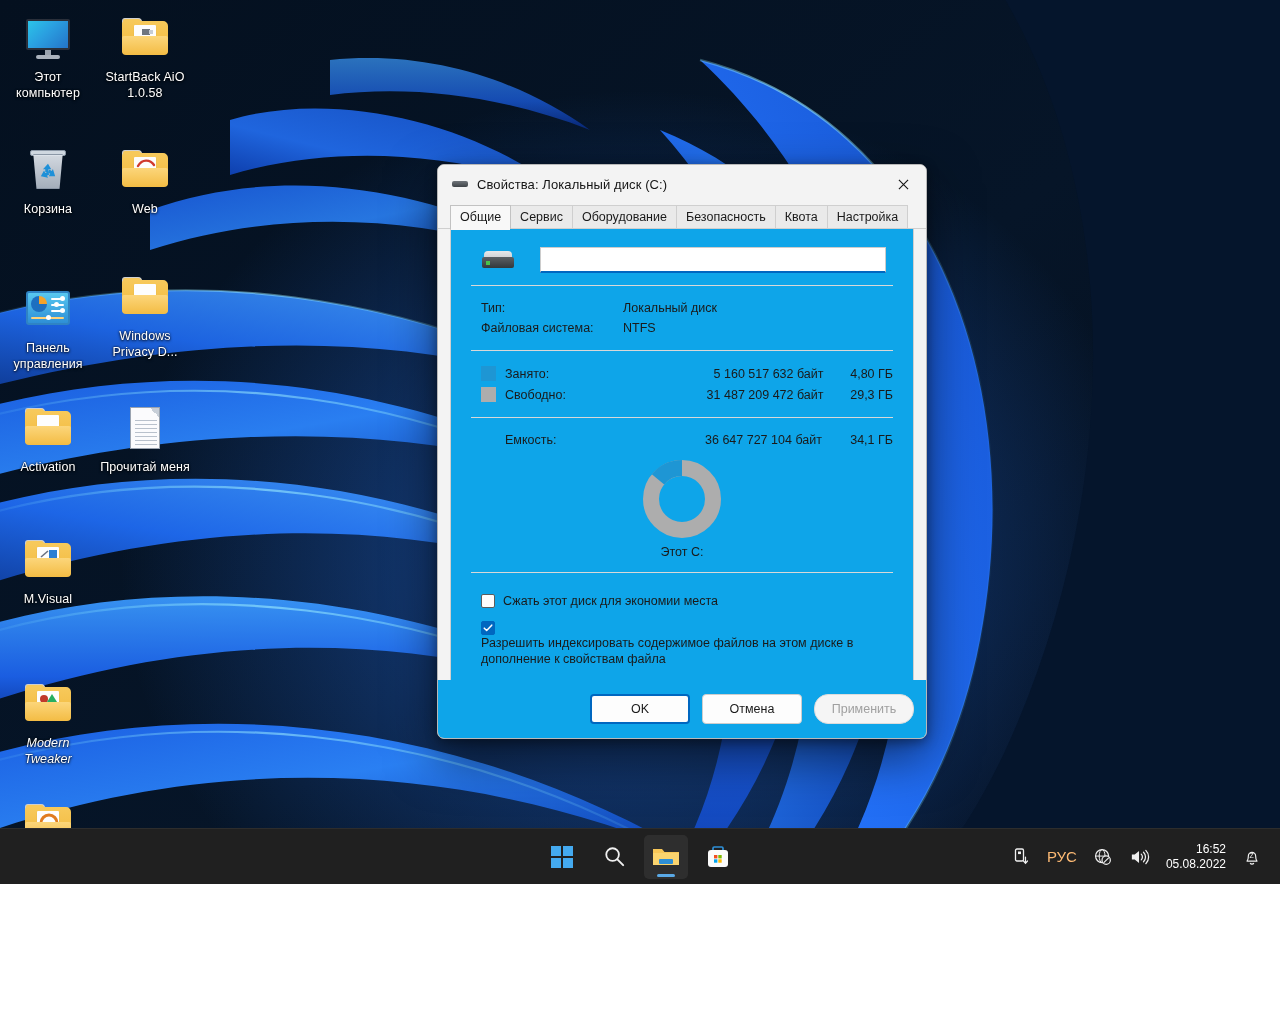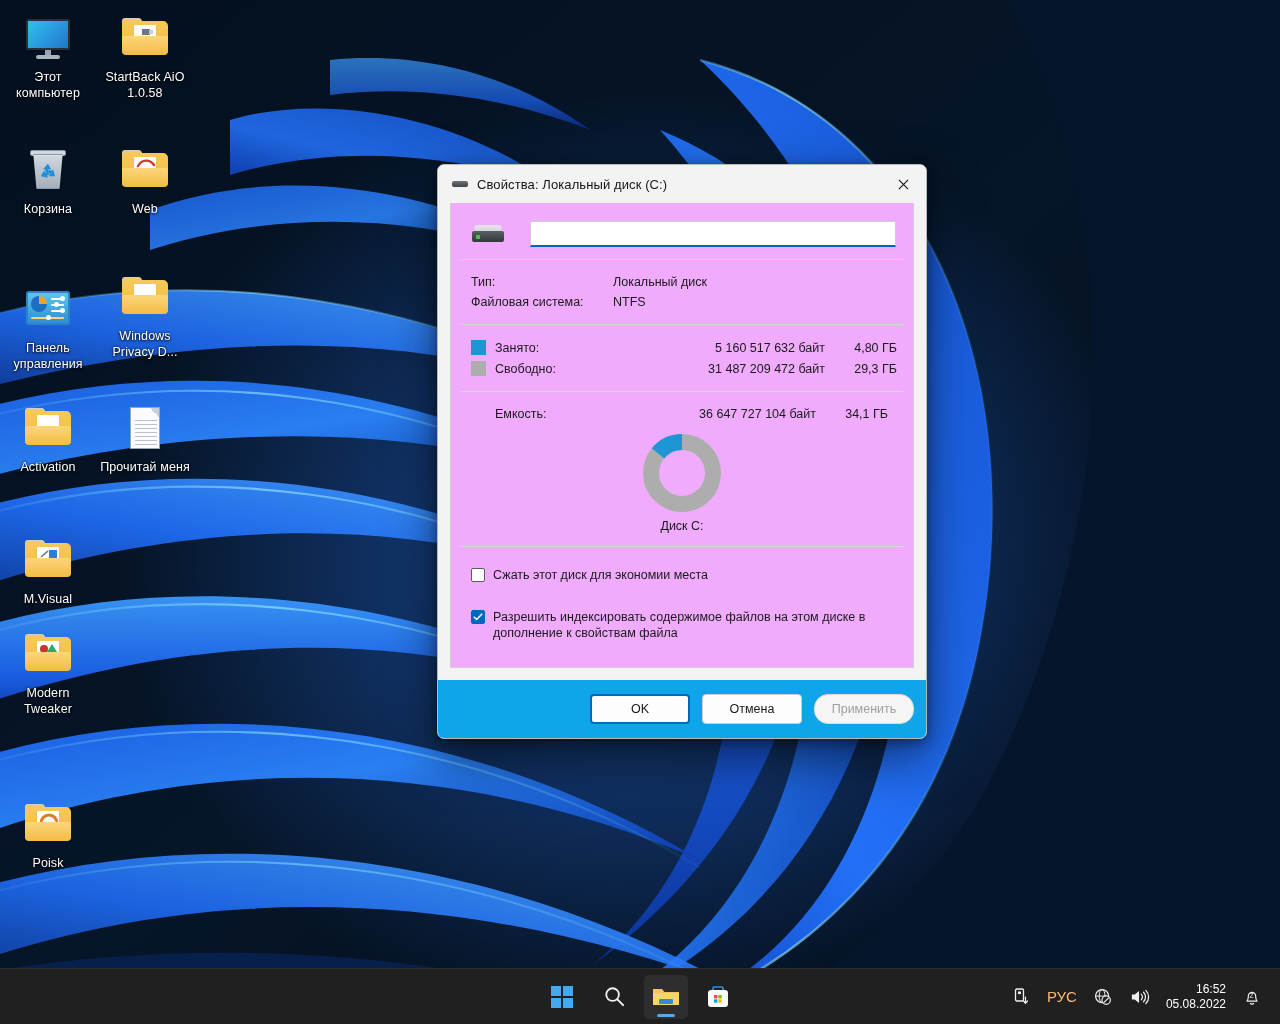--- a/index.html
+++ b/index.html
@@ -3,21 +3,21 @@
 <meta charset="utf-8">
 <style>
   * { box-sizing: border-box; margin: 0; padding: 0; }
   html, body {
     width: 1280px; height: 1024px;
     overflow: hidden;
     font-family: "Liberation Sans", sans-serif;
   }
   #desktop {
     position: relative;
-    width: 1280px; height: 1024px;
+    width: 1280px; height: 884px;
     background: #061528;
     overflow: hidden;
   }
 
   
   #wallpaper { position:absolute; inset:0; overflow:hidden; }
   #wp-svg { position:absolute; left:0; top:0; }
 
   
   .icon-grid { position:absolute; top:6px; left:0; }
@@ -173,25 +173,25 @@
     background:#f8f8f8;
     z-index:3;
     border-color:#c2c2c2;
   }
   .tab.active::after{
     content:""; position:absolute; left:0; right:0; bottom:-1px; height:2px; background:#f8f8f8;
   }
 
   #tabpanel {
     margin:0 12px;
-    background:#f0abfc;
+    background:#0ea5e9;
     border:1px solid #cfcfcf;
     border-top:none;
     height:465px;
-    padding:16px 10px 0;
+    padding:16px 20px 0;
     position:relative;
   }
 
   .name-row { display:flex; align-items:center; padding:2px 0 0 10px; }
   .drive-ic { width:34px; height:26px; position:relative; margin-right:25px; }
   .drive-ic .top {
     position:absolute; left:3px; top:4px; width:28px; height:7px;
     background:linear-gradient(180deg,#e7e8ea,#cfd1d4);
     border-radius:4px 4px 0 0;
   }
@@ -510,21 +510,21 @@
           <svg class="emb" width="22" height="14" viewBox="0 0 22 14">
             <rect x="11" y="3" width="8" height="8" fill="#2b7fd4"></rect>
             <path d="M3 10 L10 4" stroke="#6b7280" stroke-width="1.6"></path>
           </svg>
           <div class="front"></div>
         </div>
       </div>
       <div class="lbl">M.Visual</div>
     </div>
 
-    <div class="dicon" style="left:0px; top:624px;">
+    <div class="dicon" style="left:0px; top:674px;font-style:italic;">
       <div class="glyph">
         <div class="folder">
           <div class="tab"></div>
             <div class="back"></div>
           <div class="sheet"></div>
           <svg class="emb" width="22" height="14" viewBox="0 0 22 14">
             <circle cx="6" cy="8" r="4" fill="#c0392b"></circle>
             <path d="M14 3 L19 11 L9 11 Z" fill="#27ae60"></path>
           </svg>
           <div class="front"></div>
@@ -556,20 +556,28 @@
           <div class="d1"></div>
         </div>
       <div id="tb-title">Свойства: Локальный диск (C:)</div>
       <div id="closebtn">
         <svg viewBox="0 0 12 12">
           <path d="M1 1 L11 11 M11 1 L1 11" stroke="#141414" stroke-width="1.2" fill="none"></path>
         </svg>
       </div>
     </div>
 
+    <div id="tabstrip">
+      <div class="tab active">Общие</div>
+      <div class="tab">Сервис</div>
+      <div class="tab">Оборудование</div>
+      <div class="tab">Безопасность</div>
+      <div class="tab">Квота</div>
+      <div class="tab">Настройка</div>
+    </div>
 
     <div id="tabpanel">
 
       <div class="name-row">
         <div class="drive-ic">
           <div class="top"></div>
             <div class="bot"></div>
             <div class="led"></div>
         </div>
         <input id="name-input" type="text" autofocus="" value="" style="">
@@ -607,31 +615,31 @@
         <div class="lab">Емкость:</div>
         <div class="bytes">36 647 727 104 байт</div>
         <div class="gb">34,1 ГБ</div>
       </div>
 
       <div id="chartwrap">
         <svg id="donut" width="78" height="78" viewBox="0 0 78 78">
           <circle cx="39" cy="39" r="31" fill="none" stroke="#adadad" stroke-width="16"></circle>
           <path id="used-arc" fill="none" stroke="#1e96d4" stroke-width="16" d="M 39 8 A 31 31 0 0 0 15.02 19.36"></path>
         </svg>
-        <div id="chart-label">Диск C:</div>
+        <div id="chart-label">Этот C:</div>
       </div>
 
       <div class="hr" style="margin-top:13px;"></div>
 
       <div class="cb-row" style="margin-top:16px;">
         <div class="cb"></div>
         <div class="cbl">Сжать этот диск для экономии места</div>
       </div>
 
-      <div class="cb-row" style="margin-top:22px;">
+      <div class="cb-row" style="margin-top:7px;flex-direction:column;">
         <div class="cb checked">
           <svg viewBox="0 0 12 12">
             <path d="M1.5 6.2 L4.4 9 L10.5 2.6" stroke="#ffffff" stroke-width="1.8" fill="none" stroke-linecap="round" stroke-linejoin="round"></path>
           </svg>
         </div>
         <div class="cbl">Разрешить индексировать содержимое файлов на этом диске в дополнение к свойствам файла</div>
       </div>
 
     </div>
 

